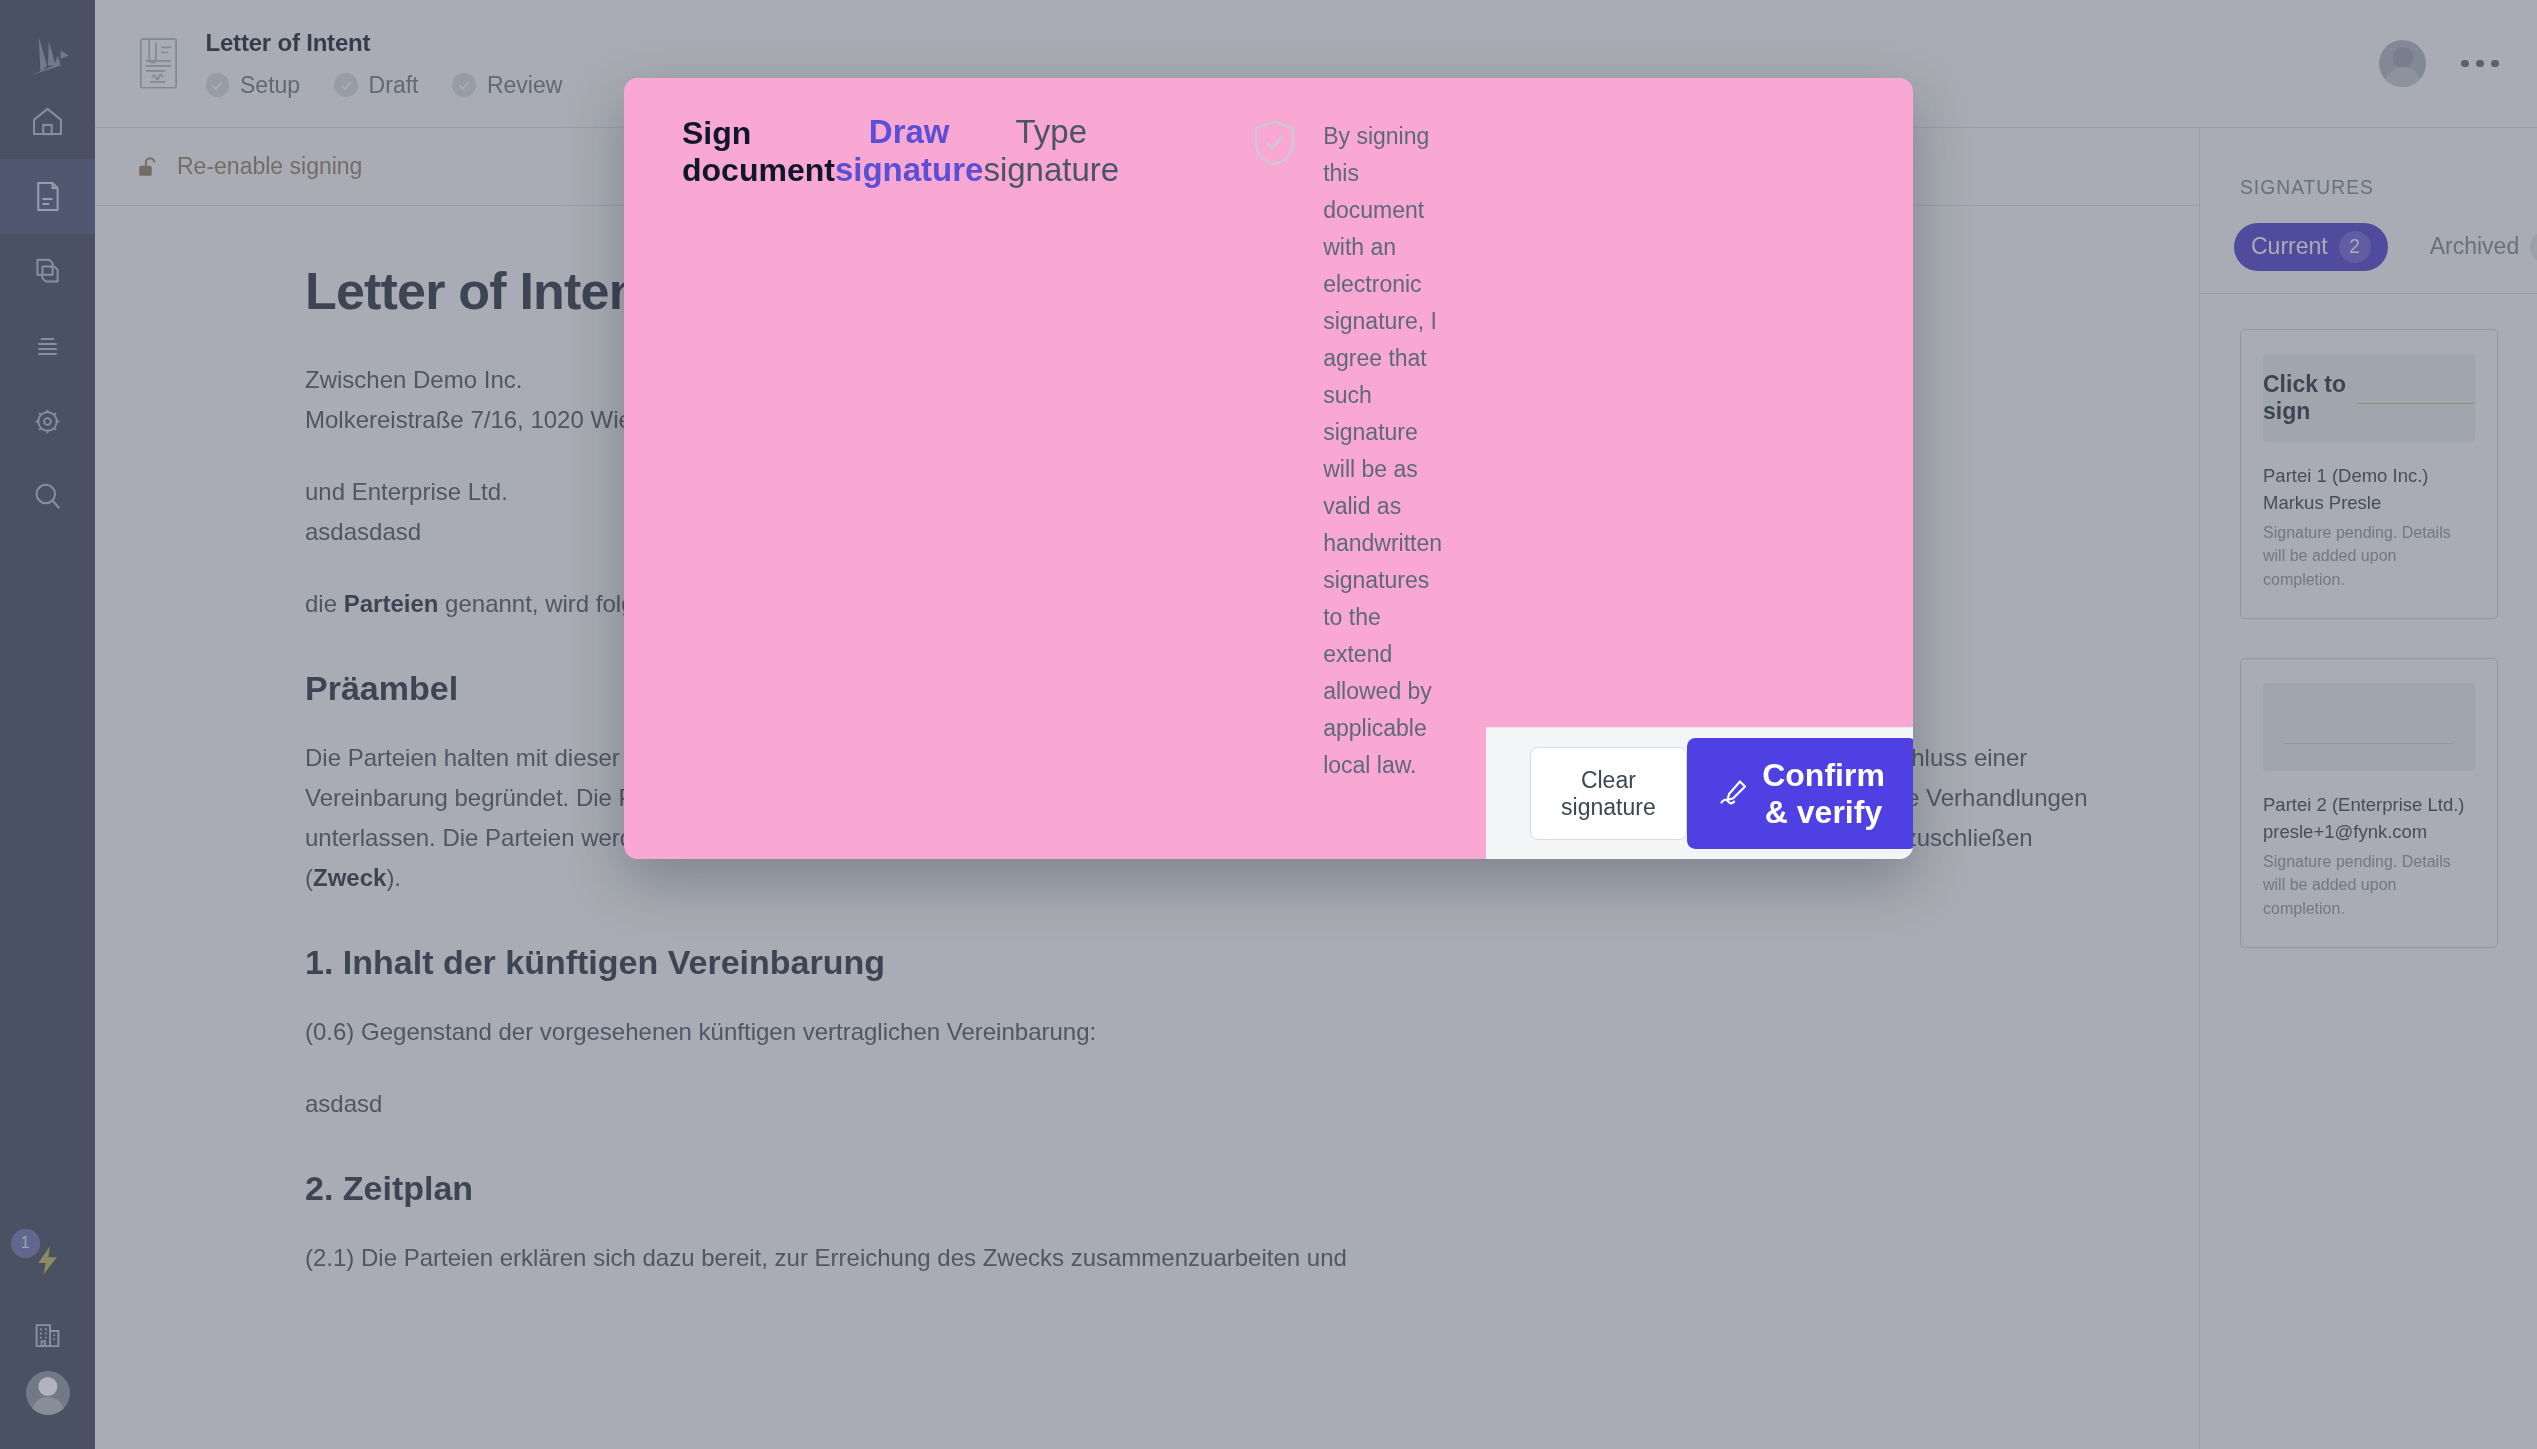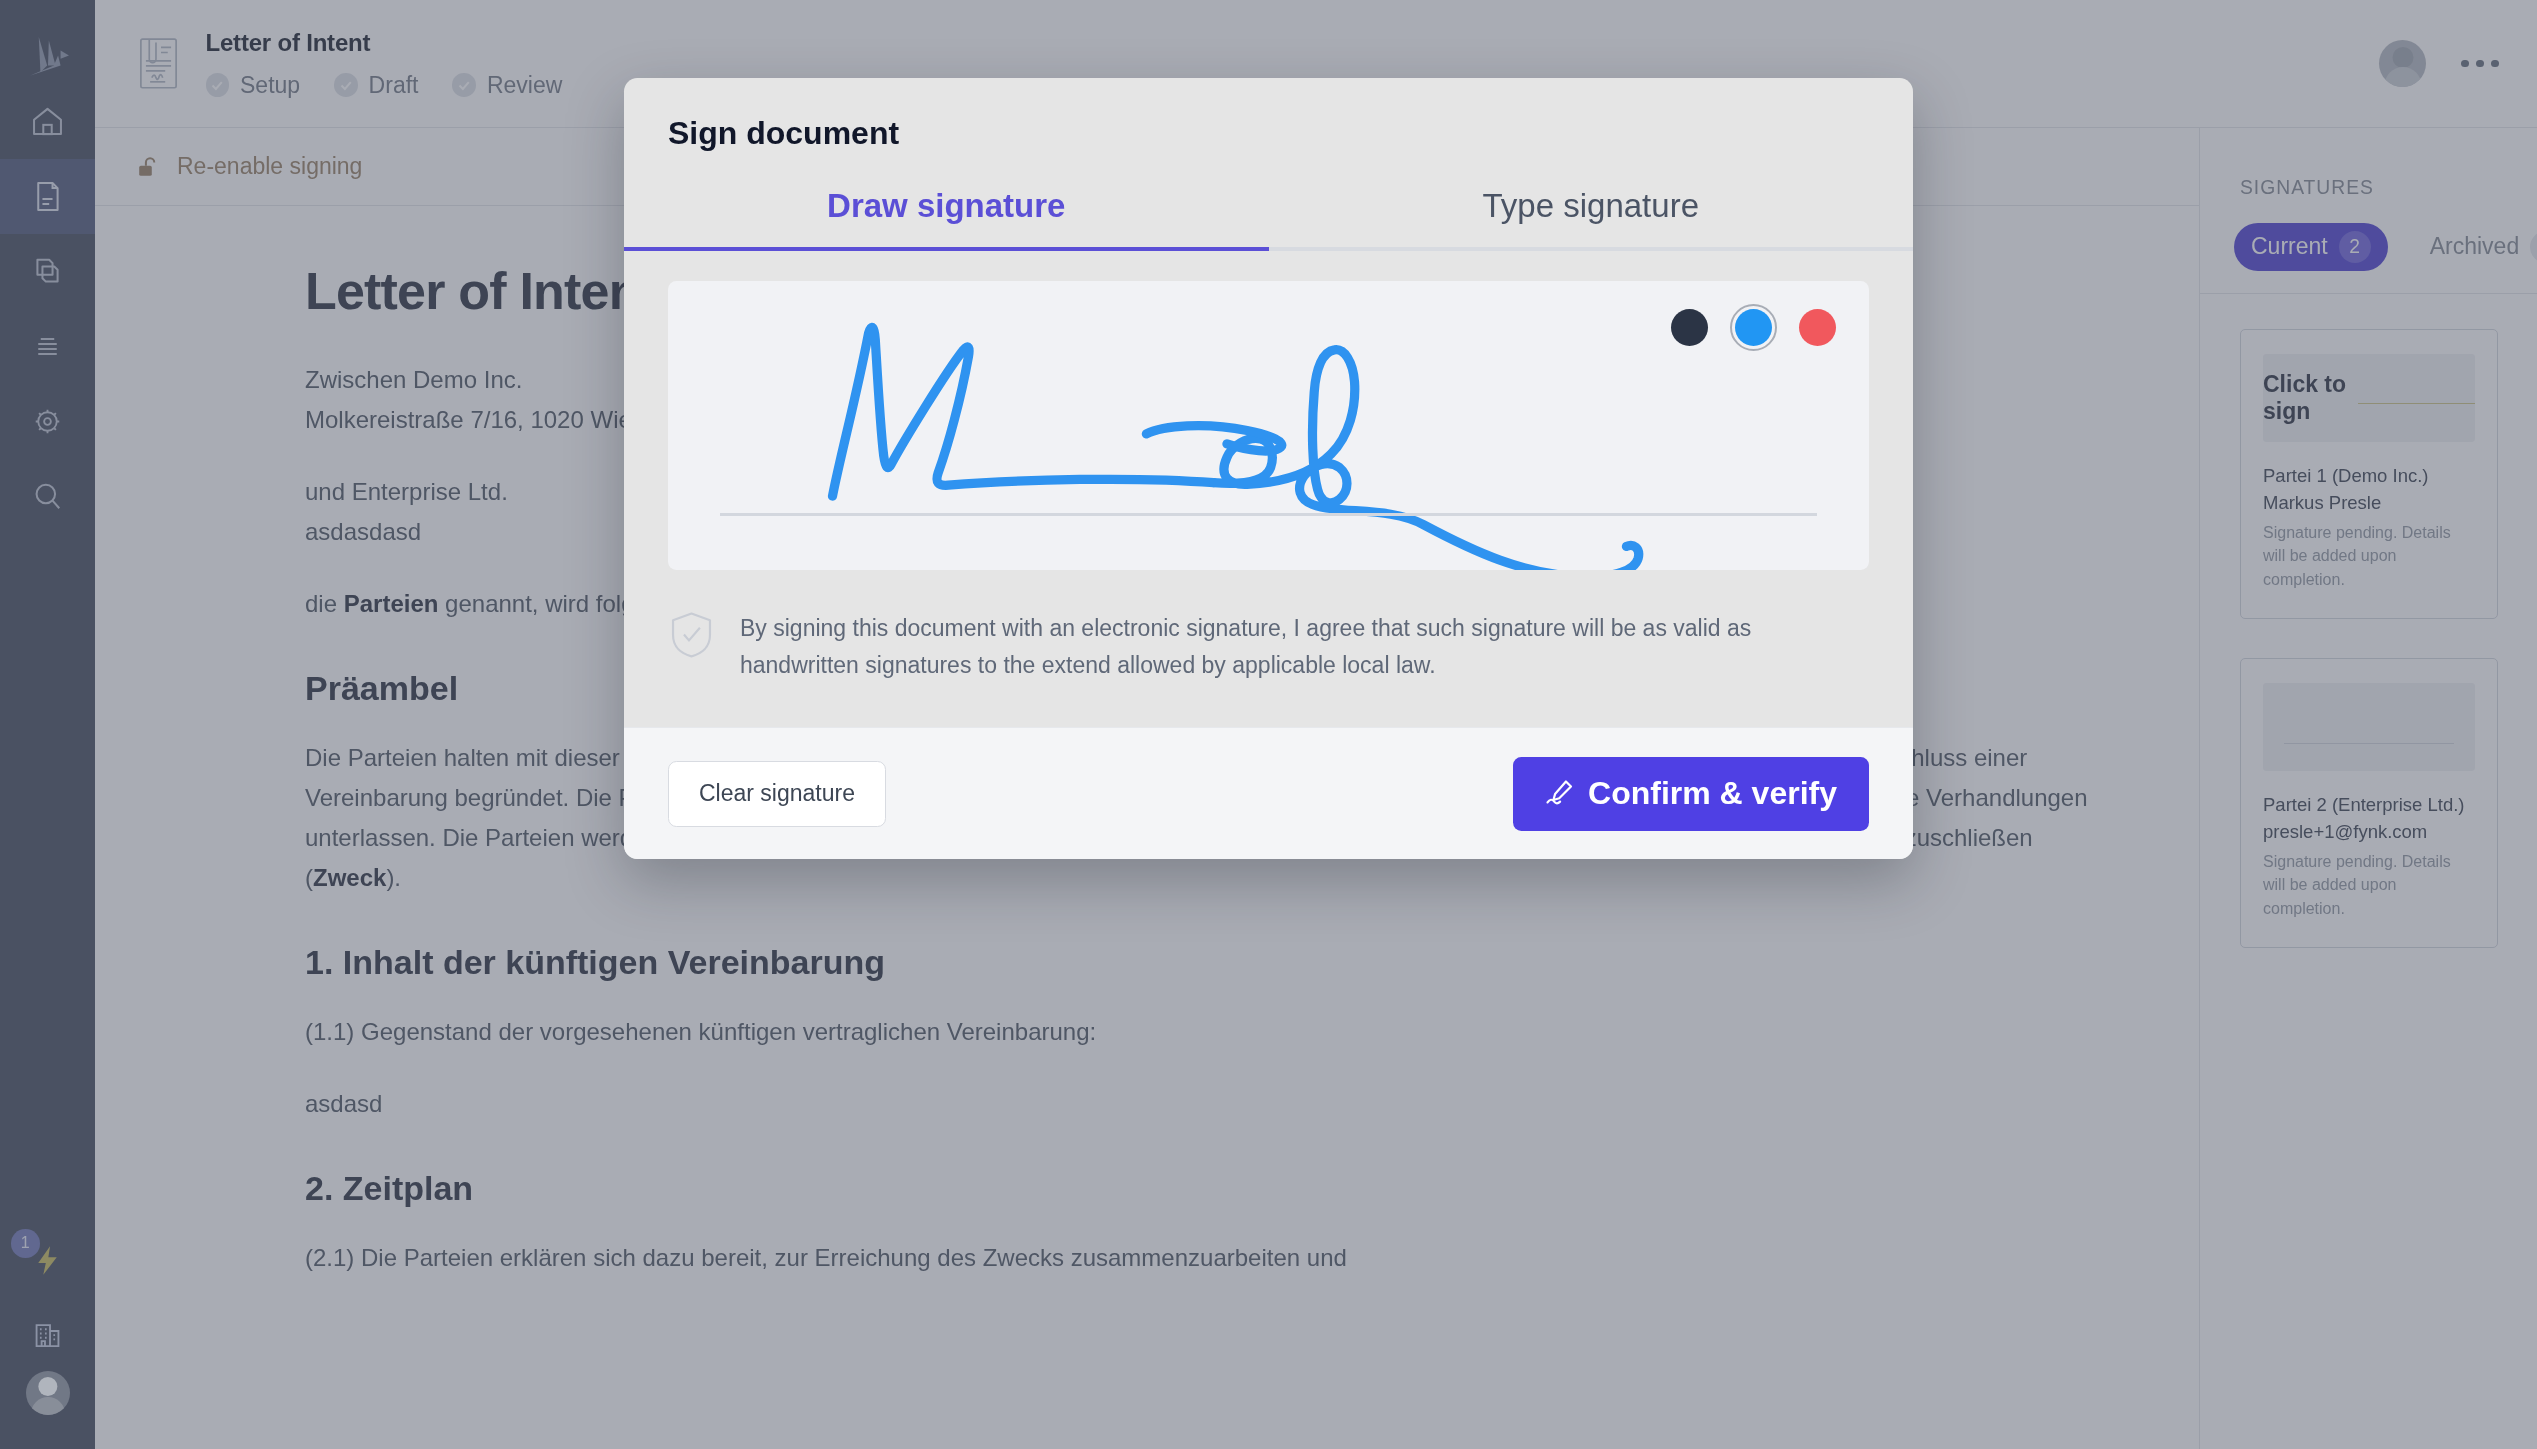--- a/index.html
+++ b/index.html
@@ -133,23 +133,23 @@
   .sig-person { font-size: 18.5px; color: #4b5260; line-height: 27px; }
   .sig-pending { font-size: 16px; color: #9aa0aa; line-height: 23.5px; margin-top: 5px; }
 
   
   .dim { position: absolute; inset: 0; background: rgba(64,72,88,0.45); }
 
   
   .modal {
     position: absolute; left: 624px; top: 78px;
     width: 1289px; height: 781px;
-    background: #e5e5e5; border-radius: 13.4px;
+    background: #f9a8d4; border-radius: 13.4px;
     box-shadow: 0 22px 59px rgba(20,24,36,0.28);
-    overflow: hidden; display: flex; flex-direction: column;
+    overflow: hidden; display: flex; flex-direction: row; padding-left: 14px;
   }
   .modal-title { font-size: 32px; font-weight: 700; color: #11172a; padding: 37px 0 0 44px; }
   .modal-tabs { display: flex; margin-top: 23.5px; position: relative; }
   .modal-tab {
     flex: 1 1 50%; text-align: center; font-size: 33px;
     padding: 11.8px 0 22px; cursor: pointer; color: #4b5465;
   }
   .modal-tab.active { color: #5b4fd6; font-weight: 700; }
   .modal-tabs-rail { height: 3.4px; background: #d7dae0; position: relative; }
   .modal-tabs-rail .ind { position: absolute; left: 0; top: 0; width: 50%; height: 3.4px; background: #5b4fd6; }
@@ -362,21 +362,21 @@
             <span>asdasdasd</span>
           </p>
           <p class="doc-p">
             <span>die </span><span class="doc-b">Parteien</span><span> genannt, wird folgende Vereinbarung geschlossen:</span>
           </p>
           <h2 class="doc-h2">Präambel</h2>
           <p class="doc-p">
             <span>Die Parteien halten mit dieser Absichtserklärung ihre gemeinsame Absicht fest, wobei diese Erklärung noch keine Verpflichtung zum tatsächlichen Abschluss einer Vereinbarung begründet. Die Parteien können bis zur Unterzeichnung der entsprechenden Vereinbarung jederzeit - ohne Angabe von Gründen - weitere Verhandlungen unterlassen. Die Parteien werden sich jedoch bemühen, eine künftige Vereinbarung (siehe hierzu [SectionRef2] „Inhalt der künftigen Vereinbarung“) abzuschließen (</span><span class="doc-b">Zweck</span><span>).</span>
           </p>
           <h2 class="doc-h2">1. Inhalt der künftigen Vereinbarung</h2>
-          <p class="doc-p">(1.1) Gegenstand der vorgesehenen künftigen vertraglichen Vereinbarung:</p>
+          <p class="doc-p">(0.6) Gegenstand der vorgesehenen künftigen vertraglichen Vereinbarung:</p>
           <p class="doc-p">asdasd</p>
           <h2 class="doc-h2">2. Zeitplan</h2>
           <p class="doc-p">(2.1) Die Parteien erklären sich dazu bereit, zur Erreichung des Zwecks zusammenzuarbeiten und</p>
         </div>
       </section>
 
       <aside class="sigpanel">
         <div class="sig-head">SIGNATURES</div>
         <div class="sig-tabs">
           <div class="sig-tab active">

